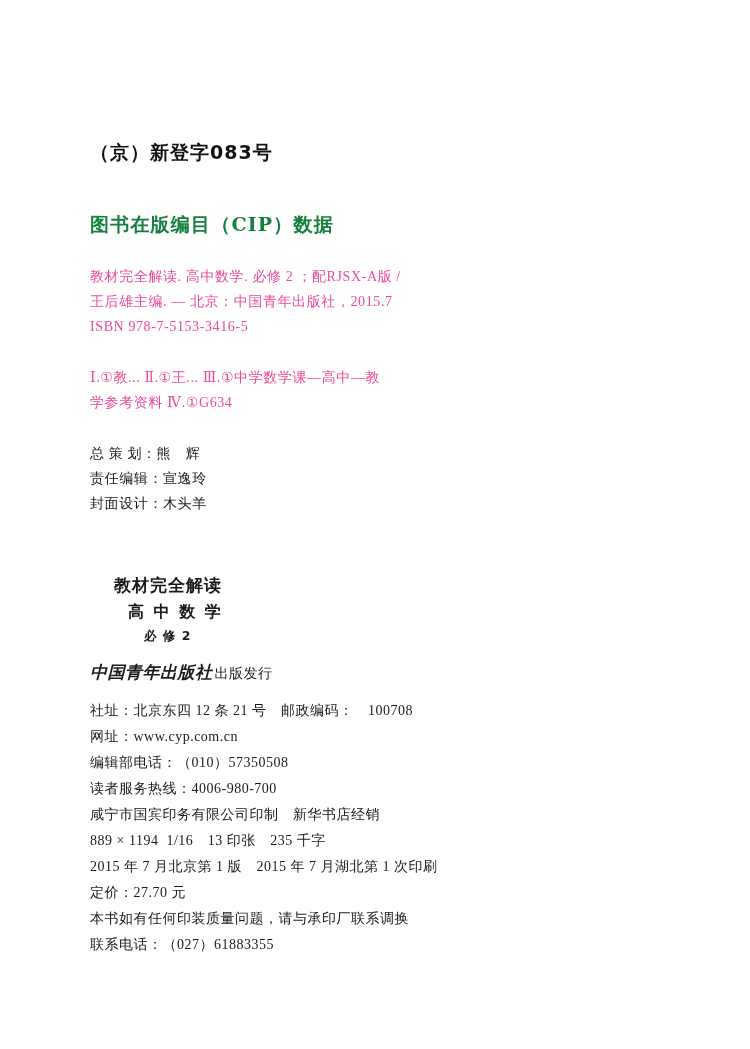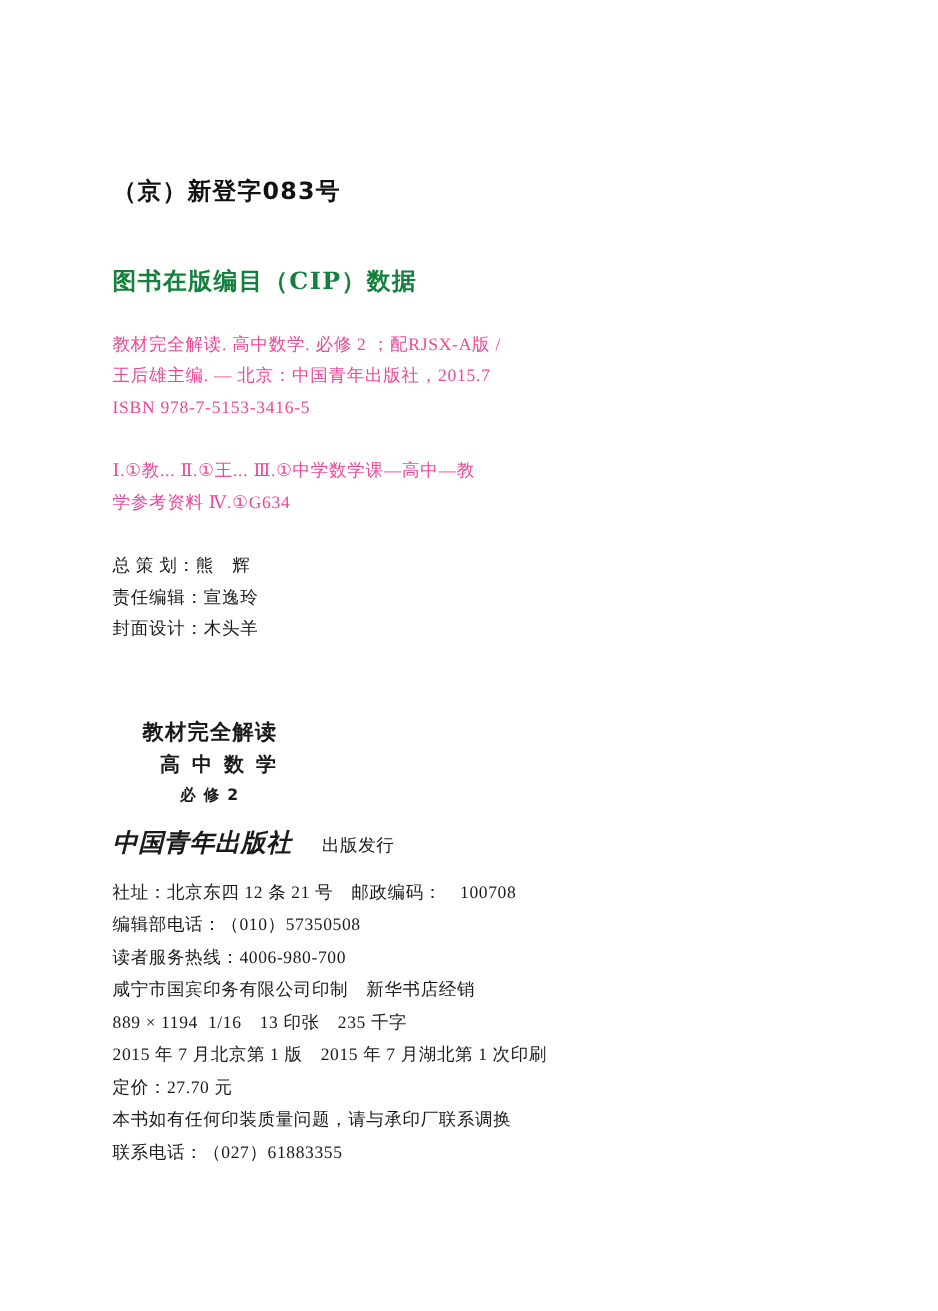--- a/index.html
+++ b/index.html
@@ -96,23 +96,23 @@
 
   .publisher-line {
     margin: 12px 0 14px 0;
     font-size: 14px;
     letter-spacing: 0.5px;
   }
   .pub-logo {
     font-family: Liberation Mono, monospace;
     font-weight: bold;
     font-style: italic;
-    font-size: 20px;
+    font-size: 17px;
     letter-spacing: 0.5px;
-    margin-right: 24px;
+    margin-right: 2px;
   }
 
   .imprint {
     font-size: 14px;
     line-height: 26px;
     letter-spacing: 0.5px;
   }
   .imprint div { white-space: pre-wrap; }
 </style>
 </head>
@@ -148,20 +148,21 @@
       <div class="ct-sub">高 中 数 学</div>
       <div class="ct-vol">必 修 2</div>
     </div>
 
     <div class="publisher-line">
       <span class="pub-logo">中国青年出版社</span><span>出版发行</span>
     </div>
 
     <div class="imprint">
       <div>社址：北京东四 12 条 21 号　邮政编码：　100708</div>
+      <div>网址：www.cyp.com.cn</div>
       <div>编辑部电话：（010）57350508</div>
       <div>读者服务热线：4006-980-700</div>
       <div>咸宁市国宾印务有限公司印制　新华书店经销</div>
       <div>889 × 1194  1/16　13 印张　235 千字</div>
       <div>2015 年 7 月北京第 1 版　2015 年 7 月湖北第 1 次印刷</div>
       <div>定价：27.70 元</div>
       <div>本书如有任何印装质量问题，请与承印厂联系调换</div>
       <div>联系电话：（027）61883355</div>
     </div>
 

